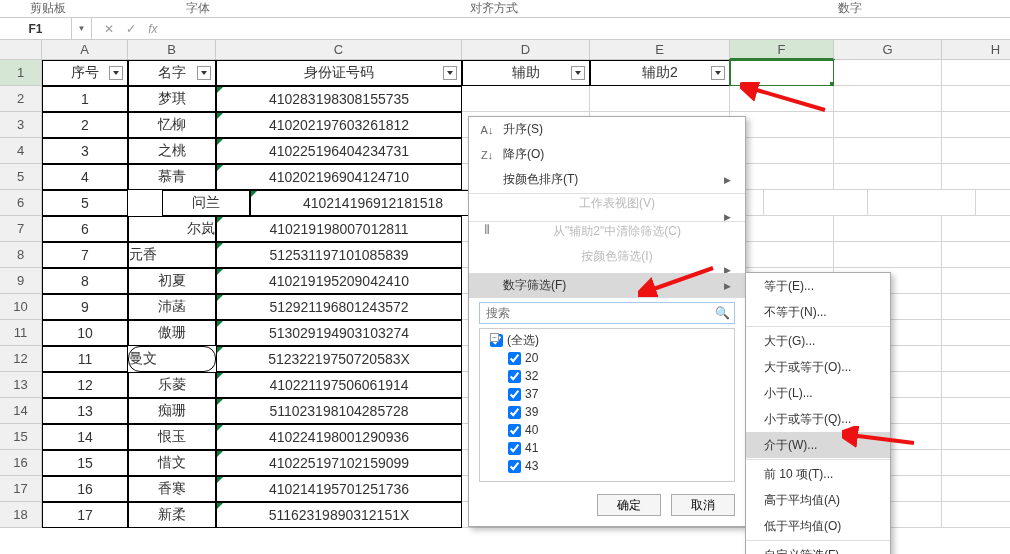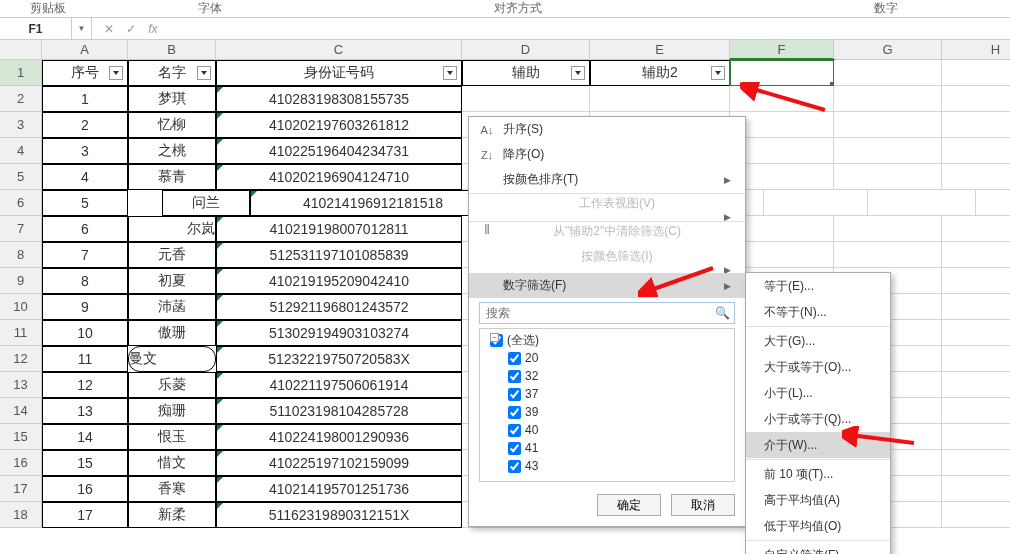--- a/index.html
+++ b/index.html
@@ -1,19 +1,19 @@
 <!DOCTYPE html>
 <html><head>
 <meta charset="utf-8">
 <style>
 * { box-sizing: border-box; margin: 0; padding: 0; font-family: "Microsoft YaHei", Arial, sans-serif; }
 body { background: #fff; font-size: 12px; color: #333; overflow: hidden; }
 
 
-.ribbon-tabs { height: 18px; border-bottom: 1px solid #ccc; display: flex; align-items: center; padding: 0 30px; color: #666; gap: 12px; }
+.ribbon-tabs { height: 18px; border-bottom: 1px solid #ccc; display: flex; align-items: center; padding: 0 30px; color: #666; }
 .ribbon-tabs span { margin: 0 60px; }
 
 
 .fx-row { display: flex; align-items: center; height: 22px; border-bottom: 1px solid #ccc; }
 .name-box { width: 72px; height: 100%; display: flex; align-items: center; justify-content: center; border-right: 1px solid #ccc; position: relative; font-weight: bold; }
 .name-box-arrow { width: 20px; height: 100%; display:flex; align-items:center; justify-content:center; border-right:1px solid #ccc; }
 .fx-icons { display: flex; align-items: center; gap: 12px; padding: 0 12px; color: #999; }
 .formula-bar { flex: 1; height: 100%; }
 
 
@@ -259,21 +259,21 @@
           <div class="cell cD"></div>
           <div class="cell cE"></div>
           <div class="cell cF"></div>
           <div class="cell cG"></div>
           <div class="cell cH"></div>
         </div>
         <div class="dr">
           <div class="cell cA data" style="justify-content: center;">
             <span>7</span>
           </div>
-          <div class="cell cB data" style="justify-content: center;">
+          <div class="cell cB data" style="justify-content: flex-start;">
             <span>元香</span>
           </div>
           <div class="cell cC data">
             <span class="tri"></span>
             <span>512531197101085839</span>
           </div>
           <div class="cell cD"></div>
           <div class="cell cE"></div>
           <div class="cell cF"></div>
           <div class="cell cG"></div>

